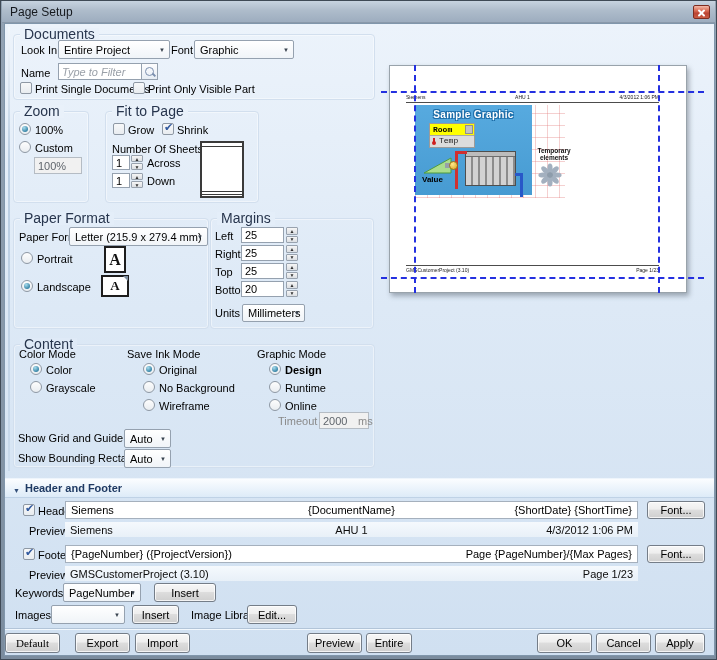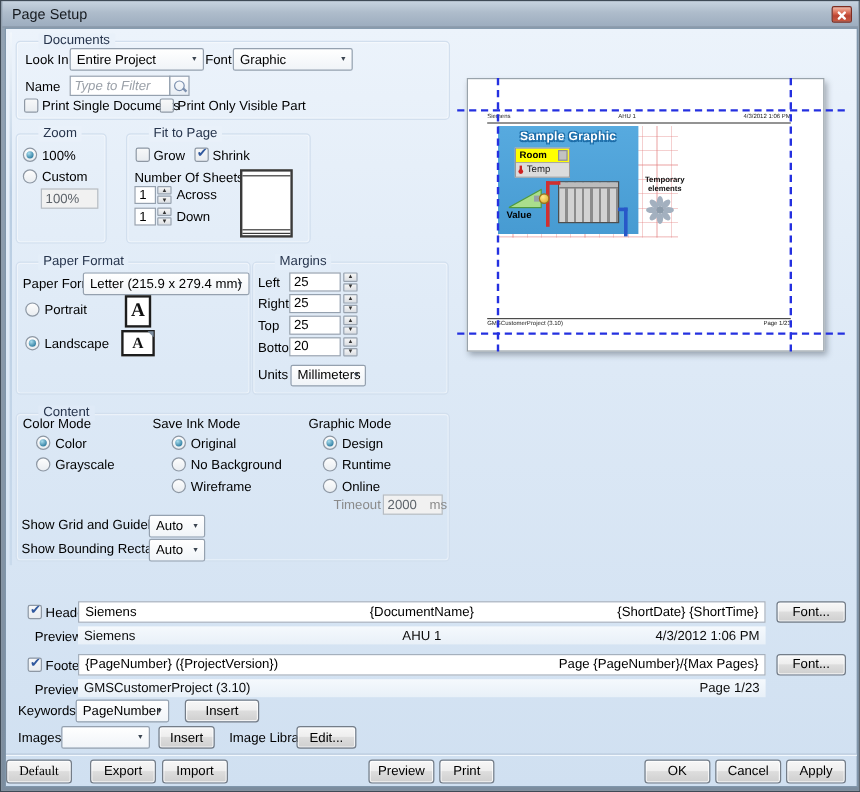--- a/index.html
+++ b/index.html
@@ -22,22 +22,22 @@
   .client { position:absolute; left:3px; top:22px; width:711px; height:633px;
             border:1px solid #8096ab;
             background:linear-gradient(180deg,#ecf3fb 0%,#dde9f6 45%,#d0e0f1 100%); }
   .left-edge { position:absolute; left:7px; top:26px; width:2px; height:444px;
                background:linear-gradient(180deg,#f2f7fc,#b9cde2 30%,#c9daec); }
   .lbl { position:absolute; font-size:11px; color:#000; white-space:nowrap; }
   .lbl.dim { color:#8a8a8a; }
 
   .group { position:absolute; border:1px solid #d2dfee; border-radius:4px;
            box-shadow:inset 0 0 0 1px rgba(255,255,255,0.45); }
-  .glabel { position:absolute; top:-7px; left:6px; padding:0 4px; font-size:11px; line-height:13px;
-            color:#27354d; white-space:nowrap;margin-left:12px; }
+  .glabel { position:absolute; top:-7px; left:6px; padding:0 4px; font-size:14px; line-height:13px;
+            color:#27354d; white-space:nowrap; }
   .bg-a { background:#e9f1fa; } .bg-b { background:#e4eef9; } .bg-c { background:#dfeaf7; }
 
   .combo { position:absolute; background:linear-gradient(#ffffff,#f0f4f8); border:1px solid #95a1af;
            border-radius:2px; display:flex; align-items:center; font-size:11px; color:#000;
            padding:0 15px 0 5px; white-space:nowrap; }
   .combo::after { content:"▼"; position:absolute; right:4px; top:50%; transform:translateY(-50%);
                   font-size:6px; color:#3a4450; }
 
   .tbox { position:absolute; background:#fff; border:1px solid #95a1af; font-size:11px;
           display:flex; align-items:center; padding:0 3px; color:#000; }
@@ -107,21 +107,21 @@
              background:
                repeating-linear-gradient(90deg, rgba(225,120,120,0.35) 0 1px, transparent 1px 12px),
                repeating-linear-gradient(0deg, rgba(225,120,120,0.35) 0 1px, transparent 1px 12px); }
 
   .gpanel { position:absolute; left:25px; top:39px; width:117px; height:90px;
             background:linear-gradient(#57aadf,#479bd2); }
   .gtitle { position:absolute; left:0; top:4px; width:100%; text-align:center; font-size:10px; font-weight:bold;
             color:#fff; letter-spacing:0.3px;
             text-shadow:1px 1px 0 #1d6da8, -1px 1px 0 #1d6da8, 1px -1px 0 #1d6da8, -1px -1px 0 #1d6da8; }
   .roombox { position:absolute; left:14px; top:18px; width:46px; height:25px; border:1px solid #9a9a9a;
-             background:#e3e3e3; }
+             background:#e3e3e3;font-family:Liberation Mono, monospace; }
   .roomrow { height:12px; background:#ffff00; border-bottom:1px solid #a8a8a8; font-size:8px; font-weight:bold;
              color:#000; padding-left:3px; line-height:11px; position:relative; }
   .roomrow .mini { position:absolute; right:1px; top:1px; width:8px; height:9px; background:#c2c2c2;
              border:1px solid #8f8f8f; }
   .temprow { height:11px; font-size:8px; color:#222; padding-left:9px; line-height:10px; position:relative;
              background:#dcdcdc; }
   .thermo { position:absolute; left:3px; top:2px; width:2px; height:6px; background:#cf1f1f; }
   .thermo::after { content:""; position:absolute; left:-1px; bottom:-1px; width:4px; height:4px;
              border-radius:50%; background:#cf1f1f; }
   .valtri { position:absolute; left:9px; top:52px; }
@@ -294,21 +294,21 @@
     <span class="lbl" style="left:32px;top:37px;">Grayscale</span>
 
     <span class="radio on" style="left:129px;top:18px;"></span>
     <span class="lbl" style="left:145px;top:19px;">Original</span>
     <span class="radio" style="left:129px;top:36px;"></span>
     <span class="lbl" style="left:145px;top:37px;">No Background</span>
     <span class="radio" style="left:129px;top:54px;"></span>
     <span class="lbl" style="left:145px;top:55px;">Wireframe</span>
 
     <span class="radio on" style="left:255px;top:18px;"></span>
-    <span class="lbl" style="left:271px;top:19px;">Design</span>
+    <span class="lbl" style="left:271px;top:19px;font-weight:bold;">Design</span>
     <span class="radio" style="left:255px;top:36px;"></span>
     <span class="lbl" style="left:271px;top:37px;">Runtime</span>
     <span class="radio" style="left:255px;top:54px;"></span>
     <span class="lbl" style="left:271px;top:55px;">Online</span>
 
     <span class="lbl dim" style="left:264px;top:70px;">Timeout</span>
     <div class="tbox disabled" style="left:305px;top:67px;width:50px;height:17px;">
       <span>2000</span>
     </div>
     <span class="lbl dim" style="left:344px;top:70px;text-align:right;">ms</span>
@@ -371,20 +371,24 @@
     <div class="pv-foot" style="top:201px;">
       <span>GMSCustomerProject (3.10)</span>
       <span>Page 1/23</span>
     </div>
   </div>
   <div class="guide h" style="top:90px;"></div>
   <div class="guide h" style="top:276px;"></div>
   <div class="guide v" style="left:413px;"></div>
   <div class="guide v" style="left:657px;"></div>
 
+  <div class="hfbar">
+    <span class="tri"></span>
+    <span class="cap">Header and Footer</span>
+  </div>
 
   <span class="cb checked" style="left:22px;top:503px;"></span>
   <span class="lbl" style="left:37px;top:504px;">Header</span>
   <div class="hf-input" style="left:64px;top:500px;width:573px;height:18px;">
     <span>Siemens</span>
     <span class="mid">{DocumentName}</span>
     <span style="position:relative;z-index:1;background:#fff;">{ShortDate} {ShortTime}</span>
   </div>
   <div class="btn" style="left:646px;top:500px;width:58px;height:18px;">
     <span>Font...</span>
@@ -441,21 +445,21 @@
   <div class="btn" style="left:74px;top:632px;width:55px;height:20px;">
       <span>Export</span>
     </div>
   <div class="btn" style="left:134px;top:632px;width:55px;height:20px;">
       <span>Import</span>
     </div>
   <div class="btn" style="left:306px;top:632px;width:55px;height:20px;">
       <span>Preview</span>
     </div>
   <div class="btn" style="left:365px;top:632px;width:46px;height:20px;">
-      <span>Print</span>
+      <span>Entire</span>
     </div>
   <div class="btn" style="left:536px;top:632px;width:55px;height:20px;">
       <span>OK</span>
     </div>
   <div class="btn" style="left:595px;top:632px;width:55px;height:20px;">
       <span>Cancel</span>
     </div>
   <div class="btn" style="left:654px;top:632px;width:50px;height:20px;">
       <span>Apply</span>
     </div>

